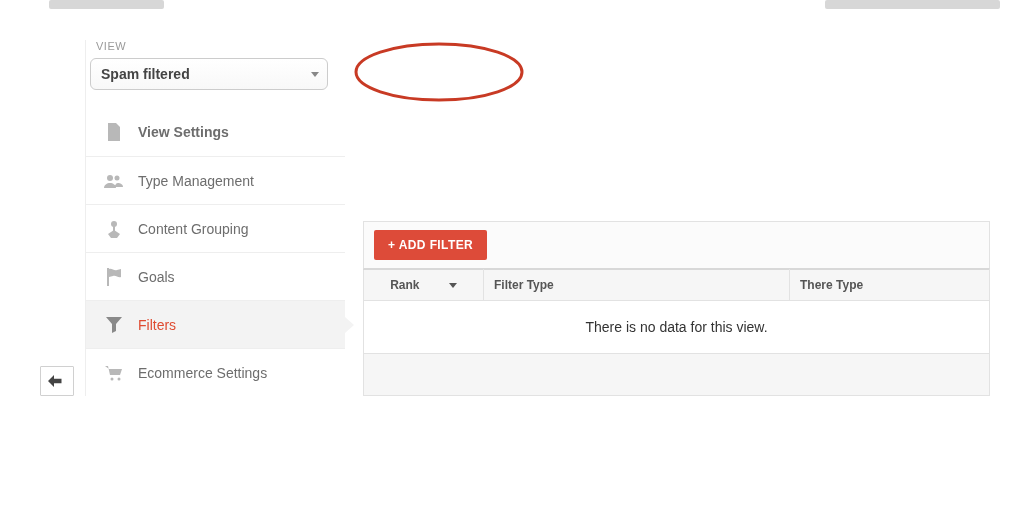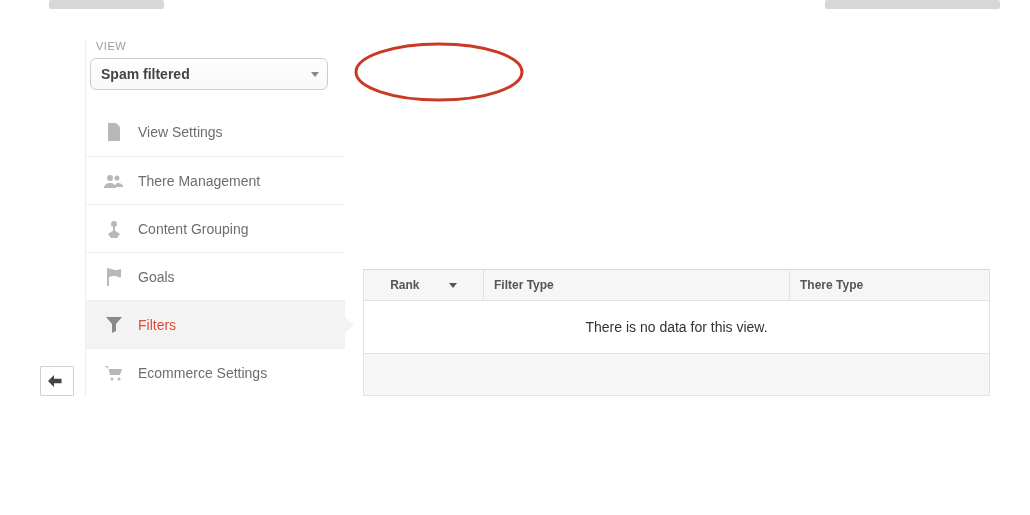--- a/index.html
+++ b/index.html
@@ -86,21 +86,21 @@
       display: flex;
       align-items: center;
       height: 48px;
       padding-left: 18px;
       color: #6d6d6d;
       font-size: 14px;
       cursor: pointer;
       border-top: 1px solid #eee;
       position: relative;
     }
-    .menu-item:first-child { border-top: none; }
+    .menu-item:first-child { border-top: none; font-weight: bold; }
     .menu-item.active {
       background: #f3f3f3;
       color: #df4b31;
     }
     .menu-item.active::after {
       content: '';
       position: absolute;
       right: -9px;
       top: 50%;
       margin-top: -8px;
@@ -226,21 +226,21 @@
         <span>View Settings</span>
       </div>
       <div class="menu-item">
         <span class="menu-icon">
           <svg width="20" height="14" viewBox="0 0 20 14">
               <circle fill="currentColor" cx="6" cy="4" r="3"></circle>
               <circle fill="currentColor" cx="13" cy="4" r="2.5"></circle>
               <path fill="currentColor" d="M0 14c0-3 3-5 6-5s6 2 6 5zm11-1c0-2 1-4 3-4s5 1 5 4z"></path>
             </svg>
         </span>
-        <span>There Management</span>
+        <span>Type Management</span>
       </div>
       <div class="menu-item">
         <span class="menu-icon">
           <svg width="18" height="18" viewBox="0 0 18 18">
               <circle fill="currentColor" cx="9" cy="4" r="3"></circle>
               <path fill="currentColor" d="M8 6h2v5H8z"></path>
               <path fill="currentColor" d="M3 14l6-4 6 4-3 4H6z"></path>
             </svg>
         </span>
         <span>Content Grouping</span>
@@ -268,20 +268,23 @@
               <circle fill="currentColor" cx="8" cy="14" r="1.5"></circle>
               <circle fill="currentColor" cx="15" cy="14" r="1.5"></circle>
             </svg>
         </span>
         <span>Ecommerce Settings</span>
       </div>
     </div>
   </div>
 
   <div class="main">
+    <div class="toolbar">
+      <button class="add-btn">+ ADD FILTER</button>
+    </div>
     <table>
       <thead>
         <tr>
           <th class="col-rank">
             <span>Rank</span>
             <span class="sort-arrow"></span>
           </th>
           <th>Filter Type</th>
           <th class="col-type">There Type</th>
         </tr>

